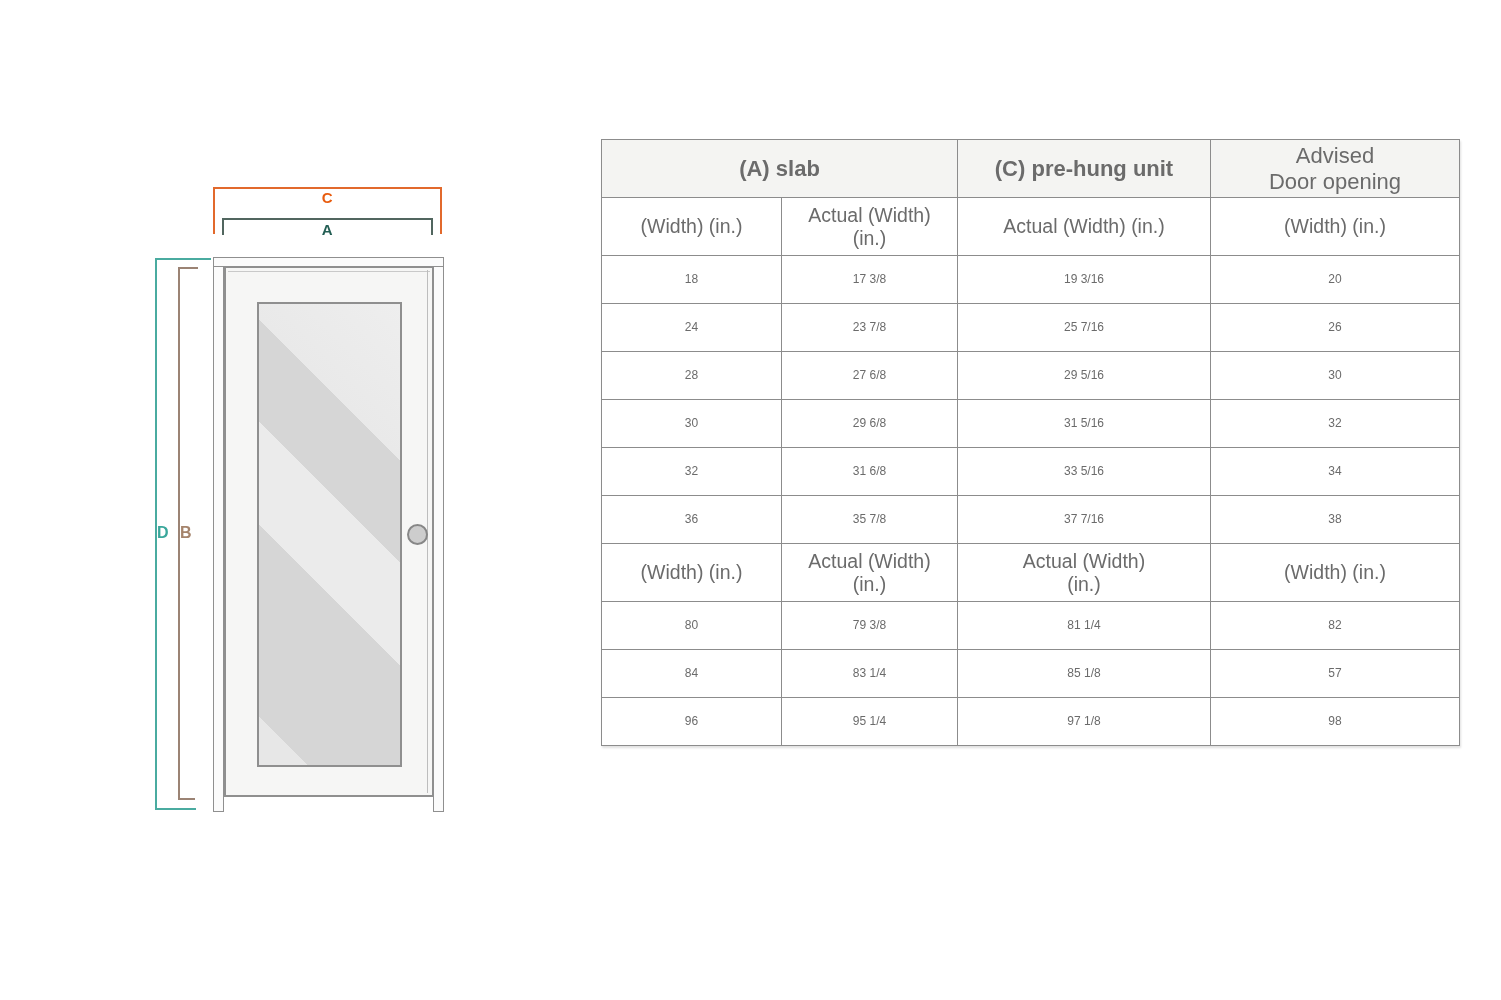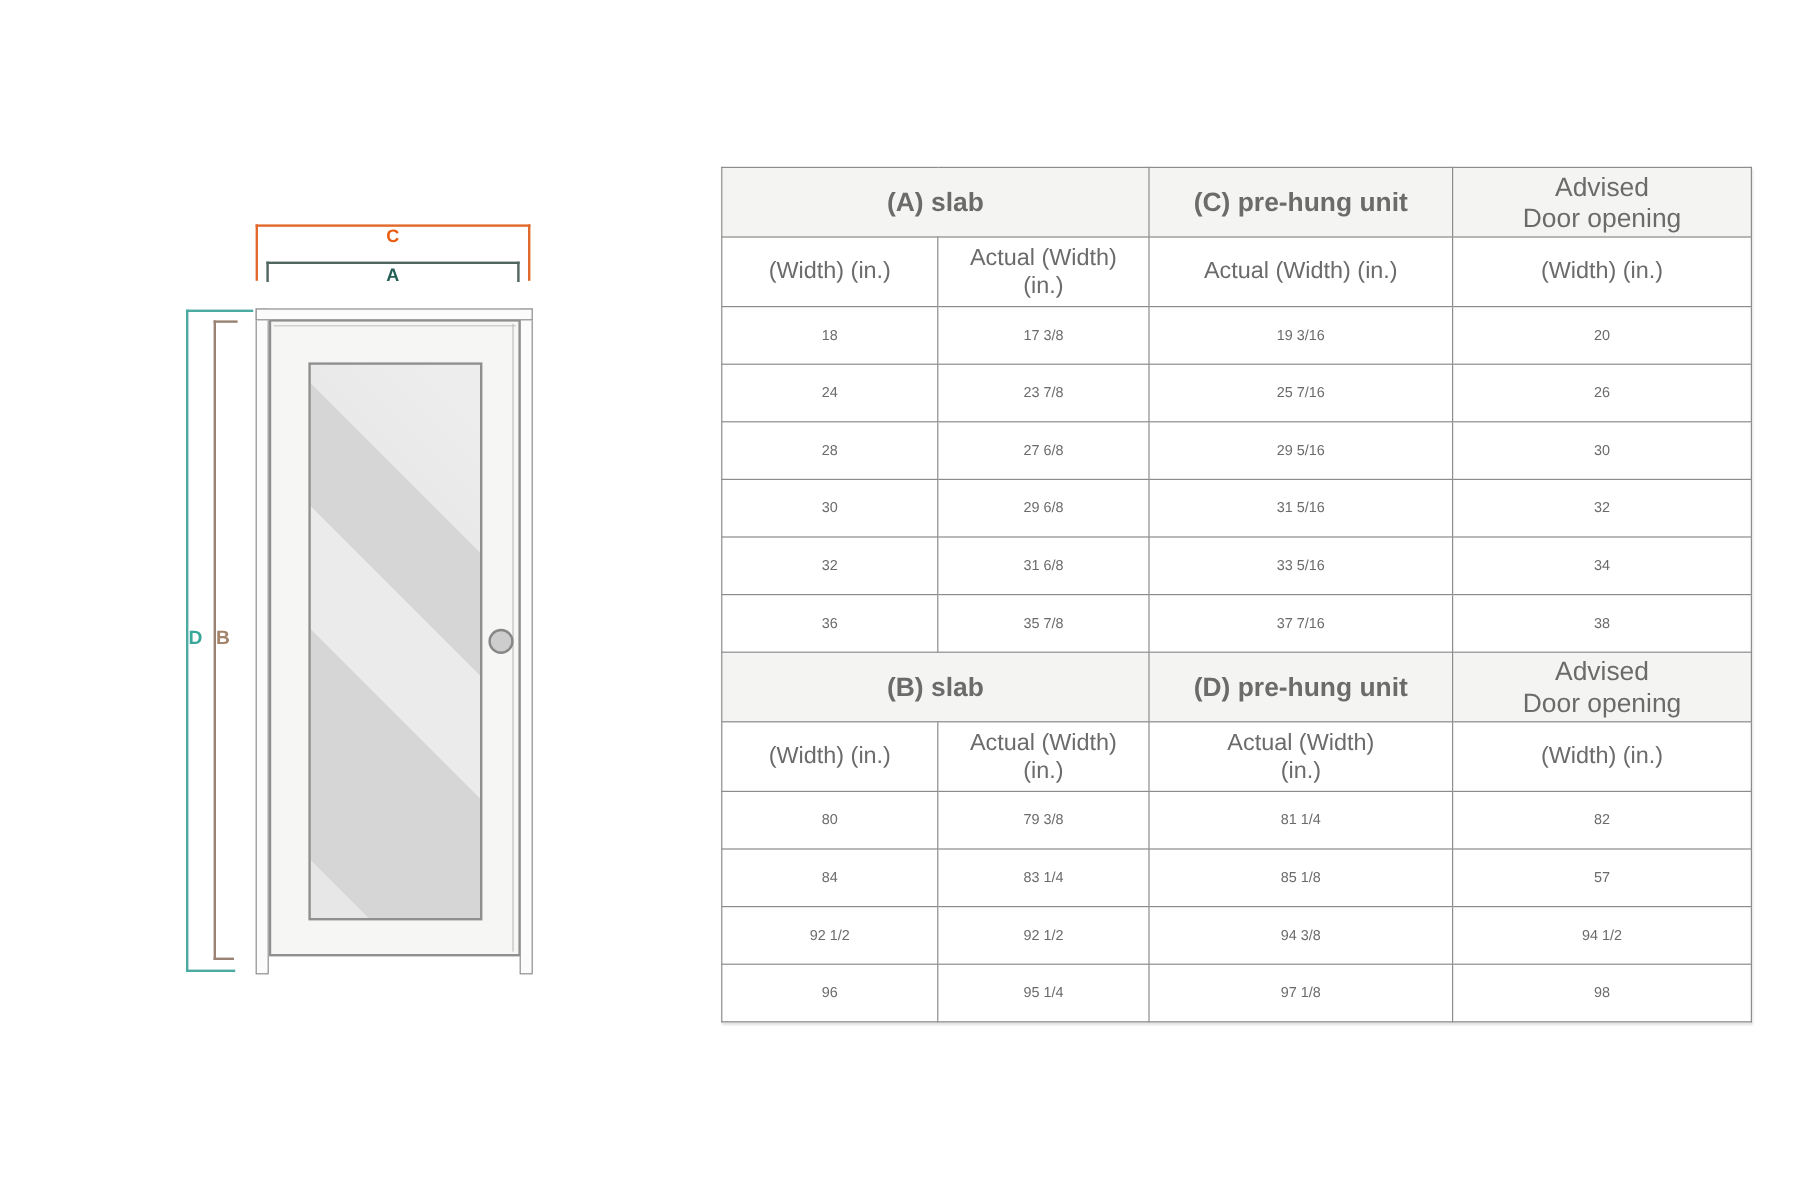--- a/index.html
+++ b/index.html
@@ -148,28 +148,20 @@
         <td>33 5/16</td>
         <td>34</td>
       </tr>
       <tr class="row-data">
         <td>36</td>
         <td>35 7/8</td>
         <td>37 7/16</td>
         <td>38</td>
       </tr>
 
-      <tr class="row-group">
-        <td colspan="2" class="gh-colored c-brown">(B) slab</td>
-        <td class="gh-colored c-teal">(D) pre-hung unit</td>
-        <td>
-          <span>Advised</span><br>
-          <span>Door opening</span>
-        </td>
-      </tr>
       <tr class="row-sub">
         <td>(Width) (in.)</td>
         <td>
           <span>Actual (Width)</span><br>
           <span>(in.)</span>
         </td>
         <td>
           <span>Actual (Width)</span><br>
           <span>(in.)</span>
         </td>
@@ -181,26 +173,20 @@
         <td>81 1/4</td>
         <td>82</td>
       </tr>
       <tr class="row-data">
         <td>84</td>
         <td>83 1/4</td>
         <td>85 1/8</td>
         <td>57</td>
       </tr>
       <tr class="row-data">
-        <td>92 1/2</td>
-        <td>92 1/2</td>
-        <td>94 3/8</td>
-        <td>94 1/2</td>
-      </tr>
-      <tr class="row-data">
         <td>96</td>
         <td>95 1/4</td>
         <td>97 1/8</td>
         <td>98</td>
       </tr>
     </tbody>
   </table>
 </div>
 
 </body></html>

